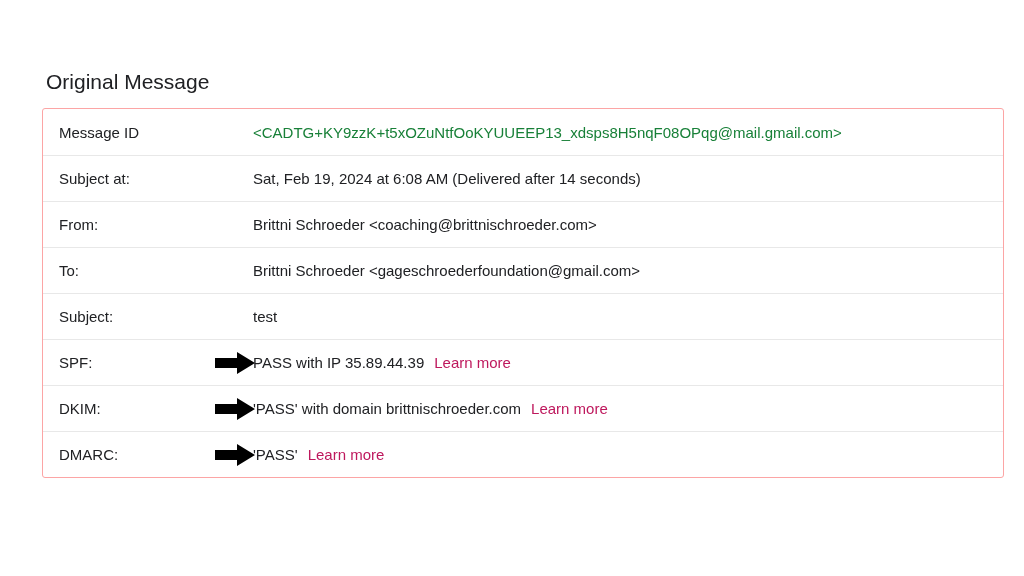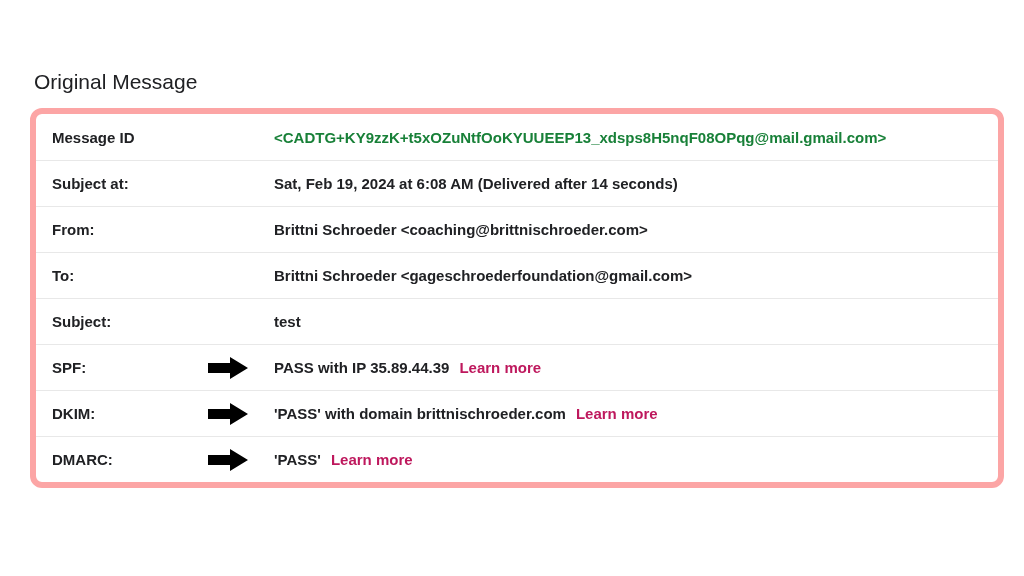--- a/index.html
+++ b/index.html
@@ -8,33 +8,32 @@
     padding: 0;
     background: #fff;
     font-family: Arial, Helvetica, sans-serif;
     font-size: 15px;
     color: #202124;
     width: 1024px;
     height: 576px;
     overflow: hidden;
   }
   .page {
-    padding: 70px 20px 20px 30px;
+    padding: 70px 20px 20px 42px;
   }
   h2.page-title {
     margin: 0 0 14px 4px;
     font-size: 21px;
     font-weight: 400;
     color: #202124;
   }
   .panel {
-    border: 6px solid #fca5a5;
-    border-radius: 12px;
+    border: 1px solid #fca5a5;
+    border-radius: 3px;
     overflow: hidden;
-    font-weight: bold;
   }
   .row {
     display: flex;
     align-items: center;
     padding: 12px 16px;
     border-top: 1px solid #e8e8e8;
     position: relative;
     min-height: 46px;
   }
   .row:first-child { border-top: none; }
@@ -43,21 +42,20 @@
     color: #202124;
     font-size: 15px;
   }
   .value-col {
     flex: 1;
     color: #202124;
     font-size: 15px;
     display: flex;
     align-items: center;
     gap: 10px;
-    margin-left: 28px;
   }
   .msgid {
     color: #188038;
   }
   .learn-more {
     color: #be185d;
     text-decoration: none;
     cursor: pointer;
   }
   .arrow {

